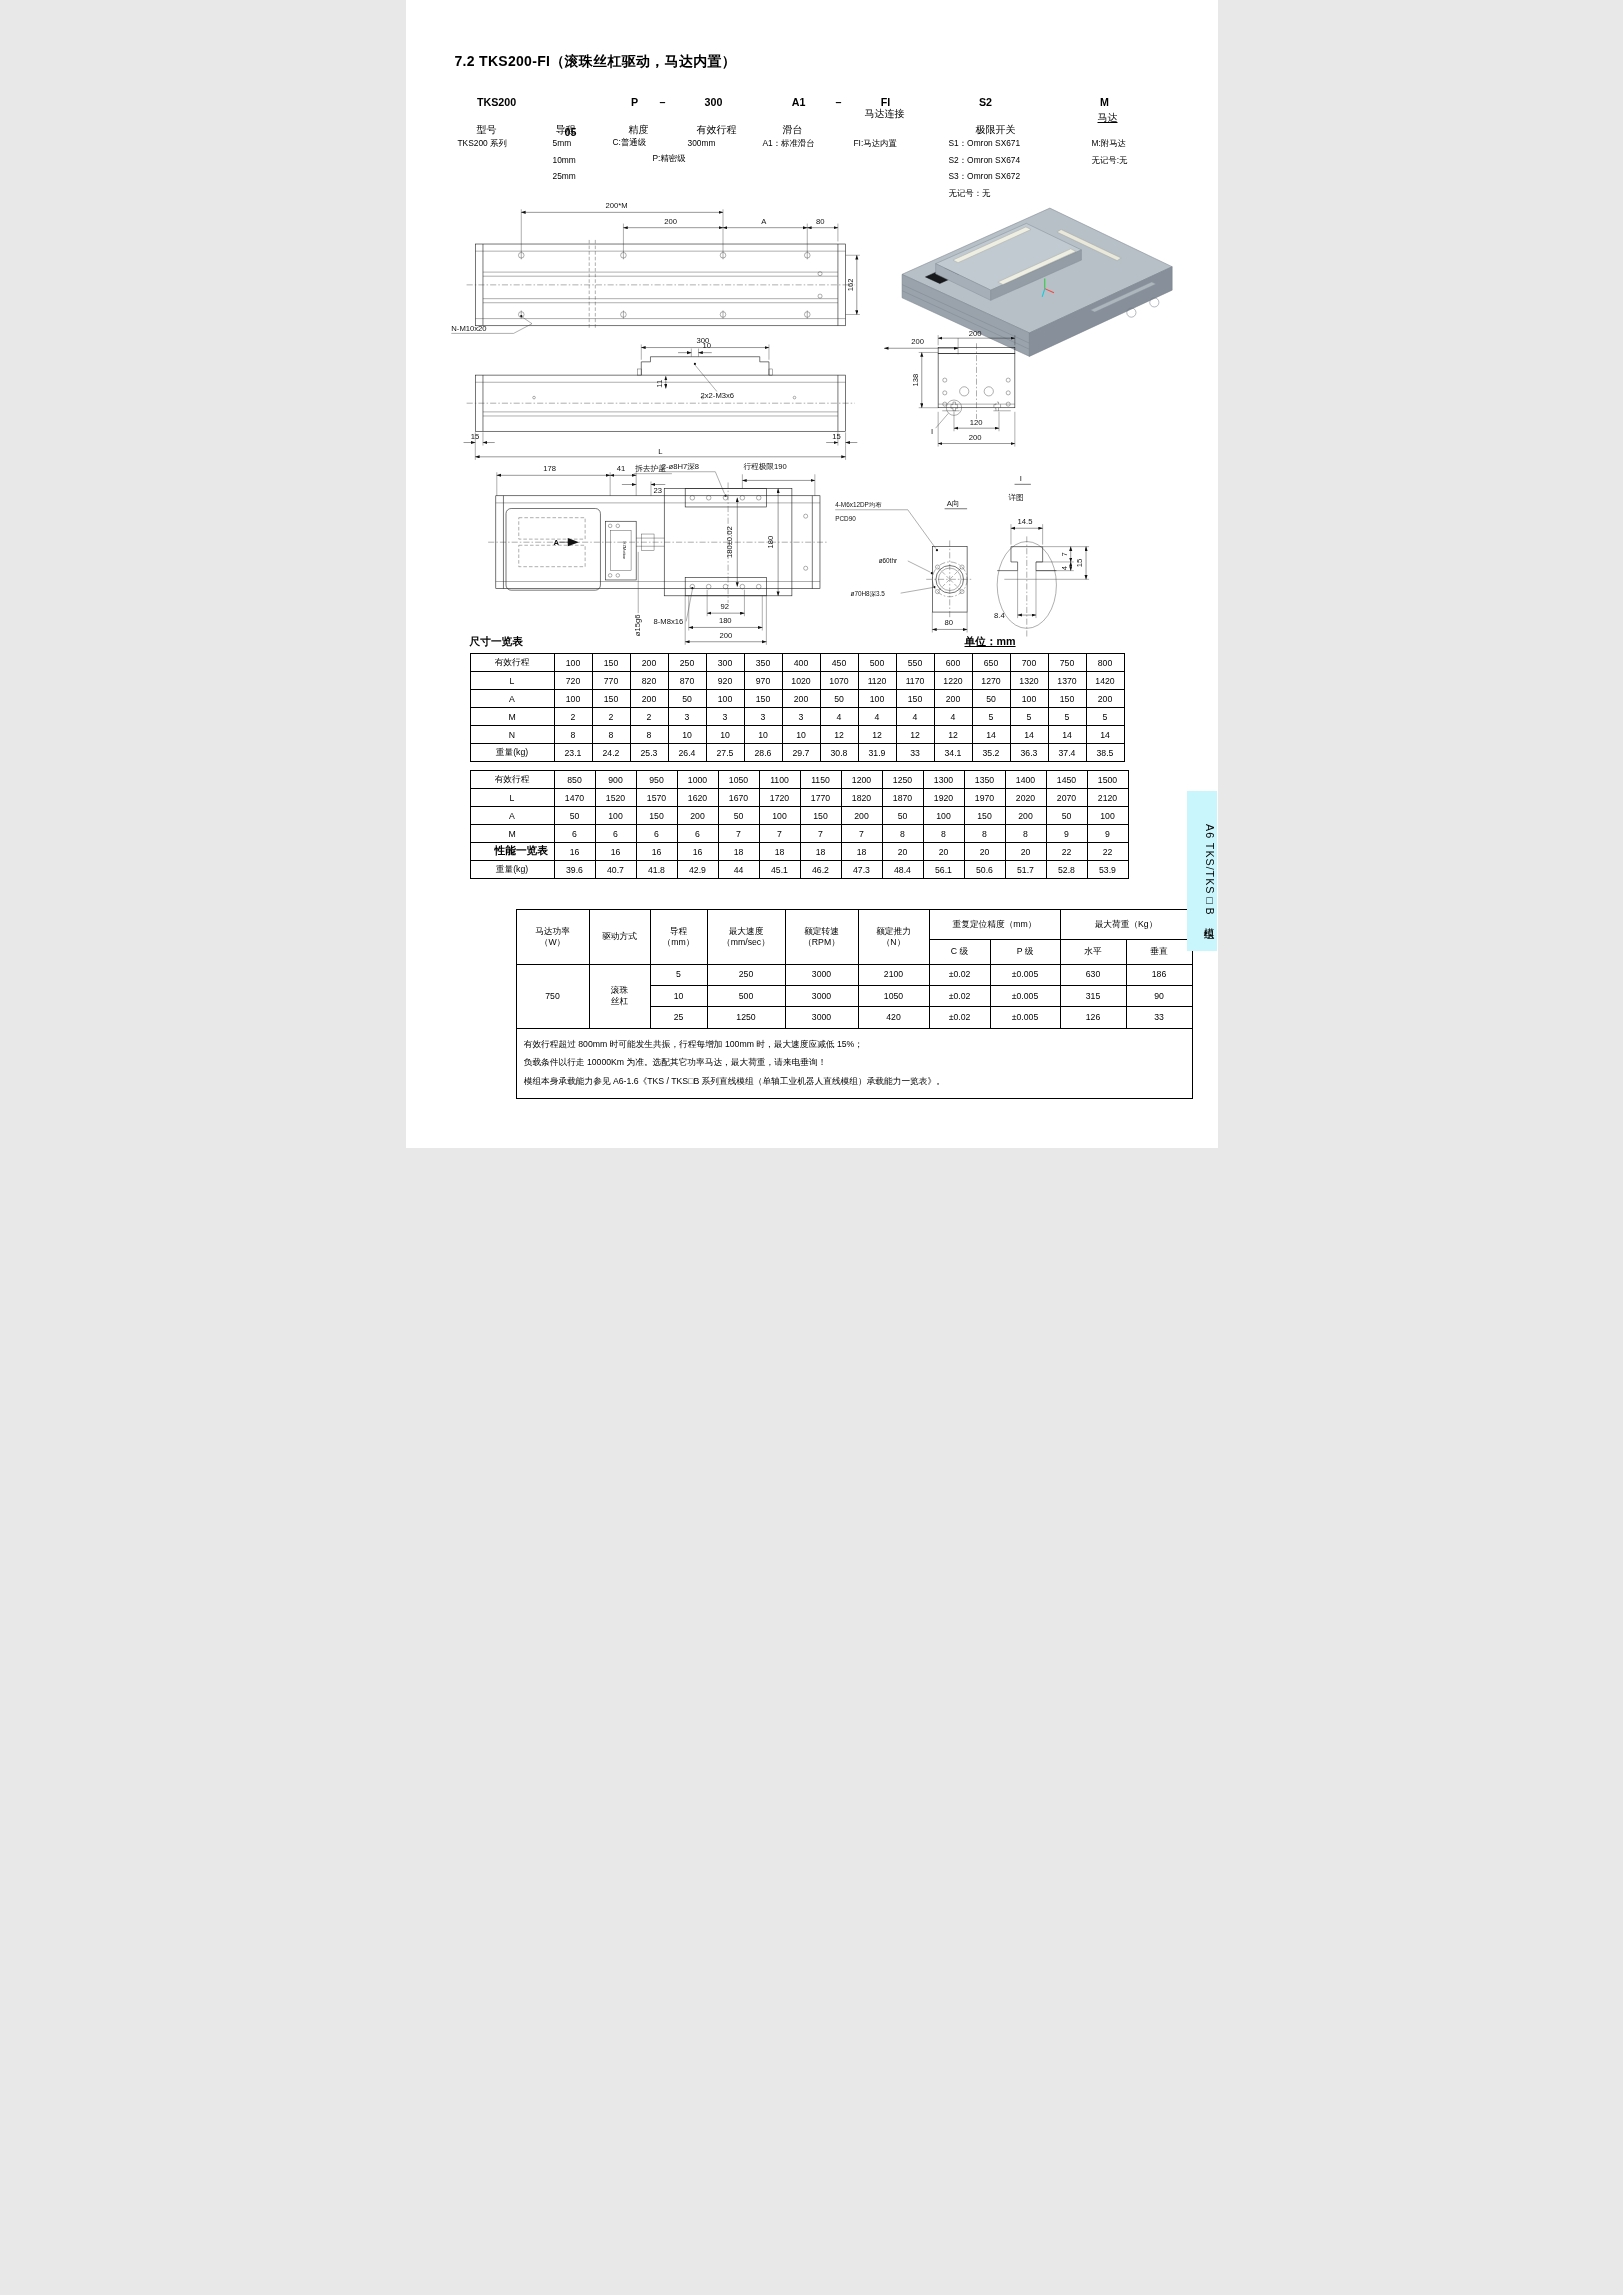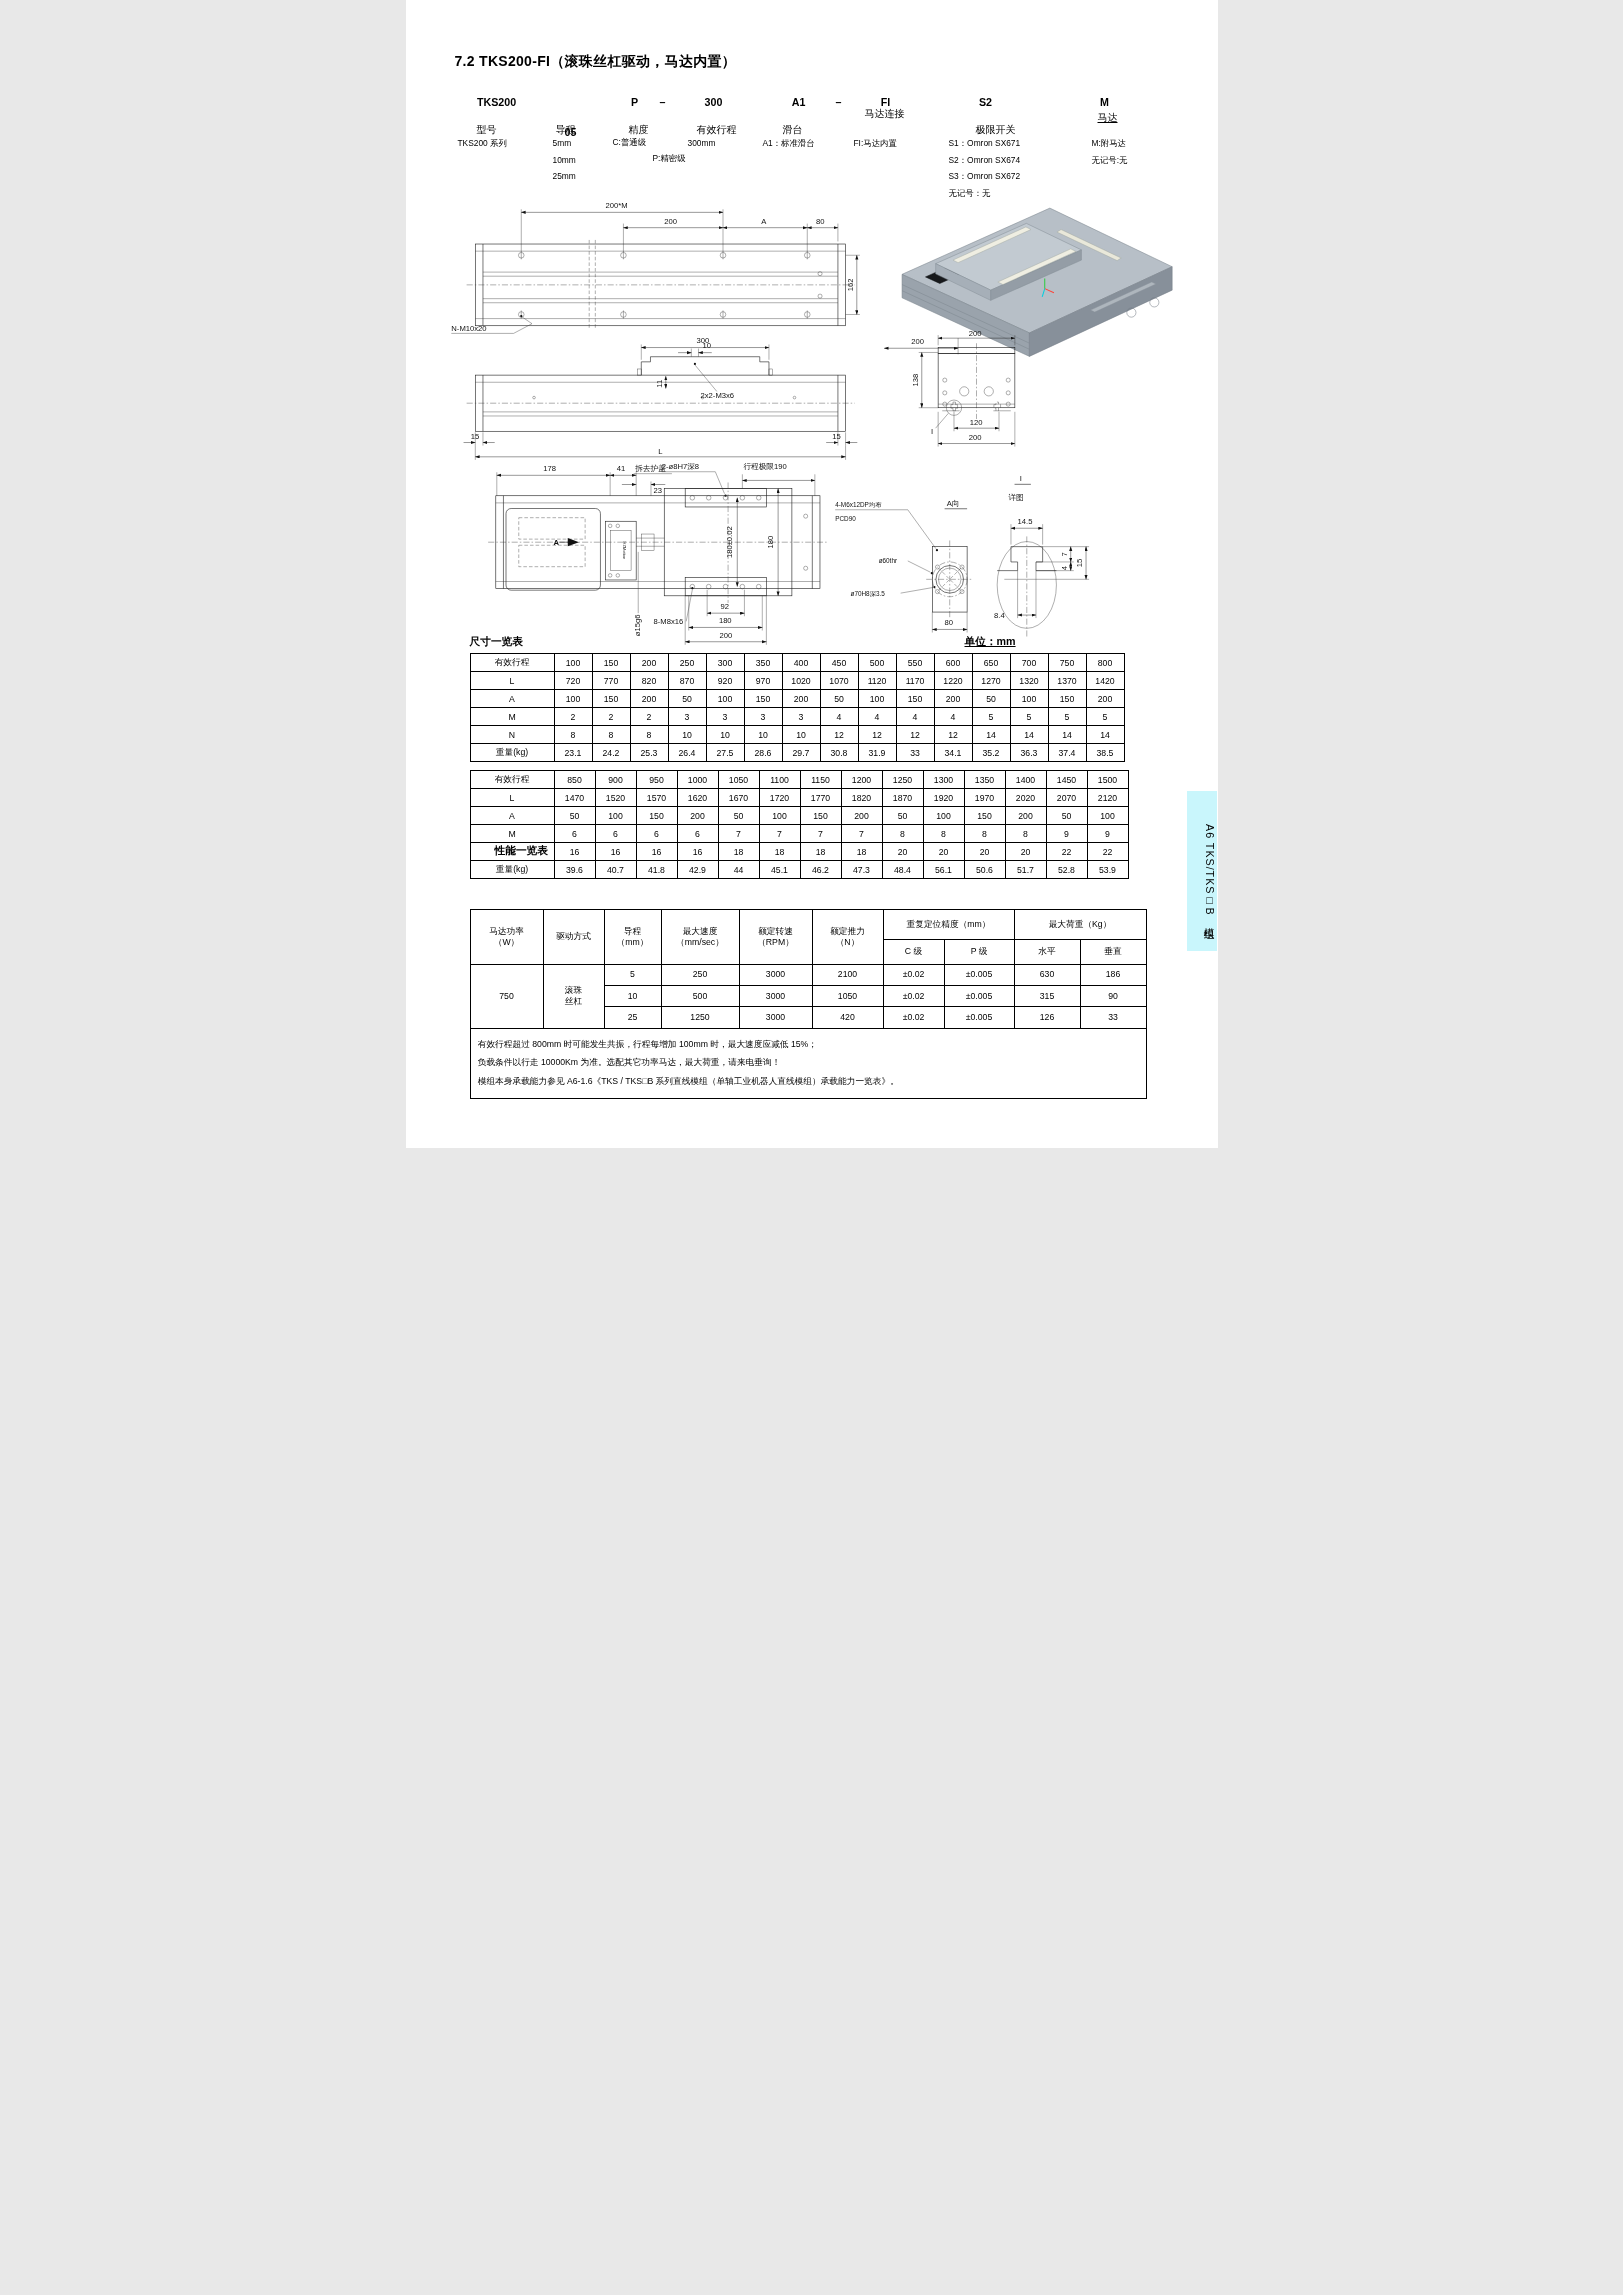--- a/index.html
+++ b/index.html
@@ -10,21 +10,21 @@
   .code{font-size:10.7px;font-weight:bold;transform:translateX(-50%);white-space:nowrap;}
   .collabel{font-size:10px;transform:translateX(-50%);white-space:nowrap;}
   .opt{font-size:8.4px;white-space:nowrap;}
   .sec-title{font-size:10.7px;font-weight:bold;white-space:nowrap;}
   .unit{font-size:10.7px;font-weight:600;white-space:nowrap;}
   
   table.dimtab{border-collapse:collapse;table-layout:fixed;border:1.5px solid #000;}
   table.dimtab td{border:solid #000;border-width:1.5px 1px;height:17px;text-align:center;
     font-size:8.7px;padding:0;white-space:nowrap;overflow:hidden;}
   
-  table.perftab{border-collapse:collapse;table-layout:fixed;border:1.5px solid #000;width:675px;}
+  table.perftab{border-collapse:collapse;table-layout:fixed;border:1.5px solid #000;width:675px;margin-left:46px;}
   table.perftab td{border:1px solid #000;text-align:center;font-size:8.7px;padding:0;
     white-space:pre-line;line-height:1.25;}
   table.perftab tr.h1 td{height:29px;}
   table.perftab tr.h2 td{height:23.5px;}
   table.perftab tr.dr td{height:20.4px;}
   table.perftab td.notes{border-top:1.5px solid #000;text-align:left;padding:5.1px 7.2px;white-space:normal;}
   .note-line{font-size:8.7px;margin:4.6px 0;line-height:1.55;}
   
   .side-tab{background:#c9f6fc;writing-mode:vertical-rl;text-orientation:mixed;
     font-size:10.7px;letter-spacing:1px;text-align:center;padding-top:3.1px;box-sizing:border-box;}

